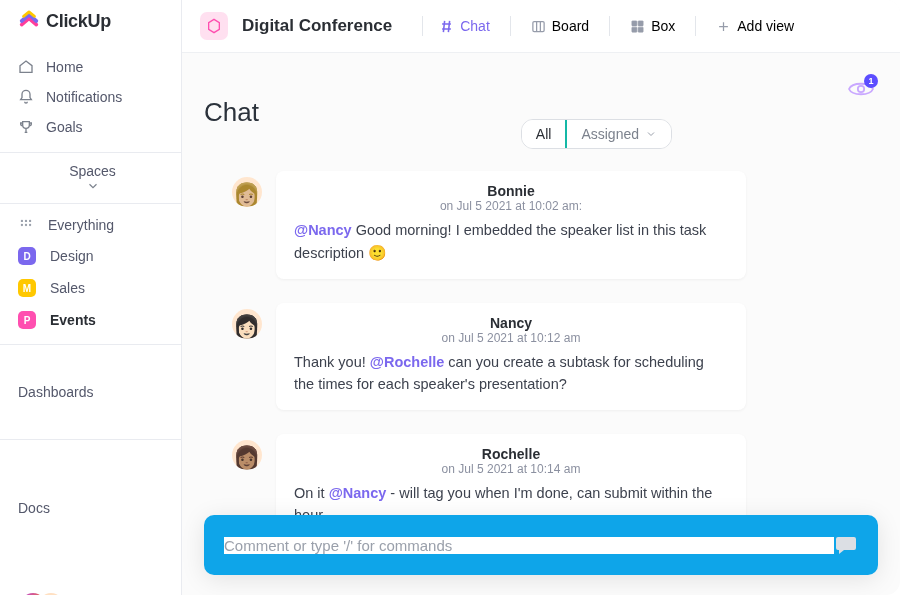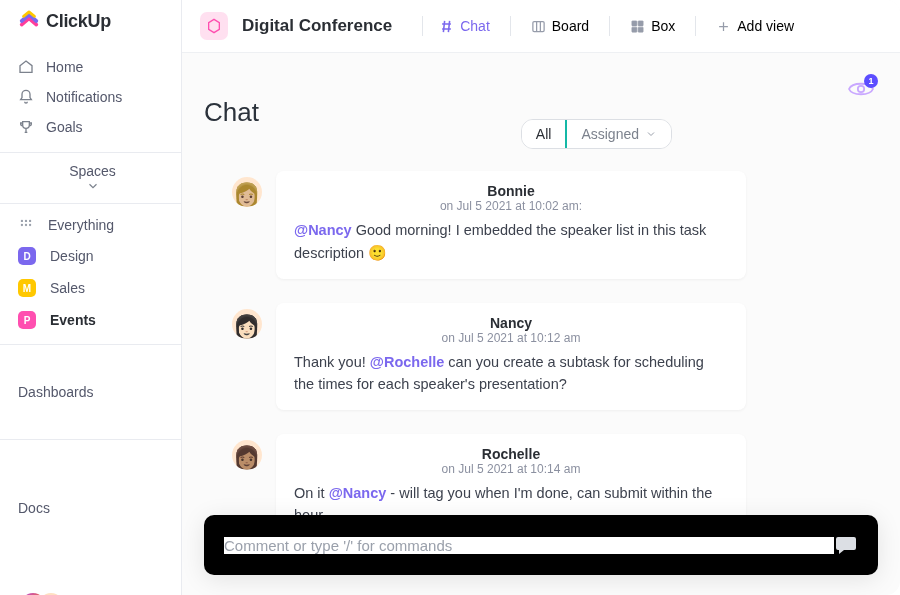--- a/index.html
+++ b/index.html
@@ -218,21 +218,21 @@
   }
   .msg-head { display: flex; align-items: center; gap: 0; margin-bottom: 6px; flex-direction: column; }
   .msg-author { font-weight: 700; font-size: 14px; color: #2a2e34; }
   .msg-time { font-size: 12px; color: #8b90a0; }
   .msg-body { font-size: 14.5px; color: #3d424e; line-height: 1.55; }
   .mention { color: #7b68ee; font-weight: 600; }
   .inline-emoji { font-size: 15px; }
 
   .composer-wrap { padding: 0 22px 20px 22px; }
   .composer {
-    background: #000000;
+    background: #0ea5e9;
     border-radius: 10px;
     box-shadow: 0 4px 24px rgba(0,0,0,0.10);
     display: flex;
     align-items: center;
     padding: 18px 20px;
   }
   .composer input {
     border: none; outline: none;
     flex: 1;
     font-size: 15px;

